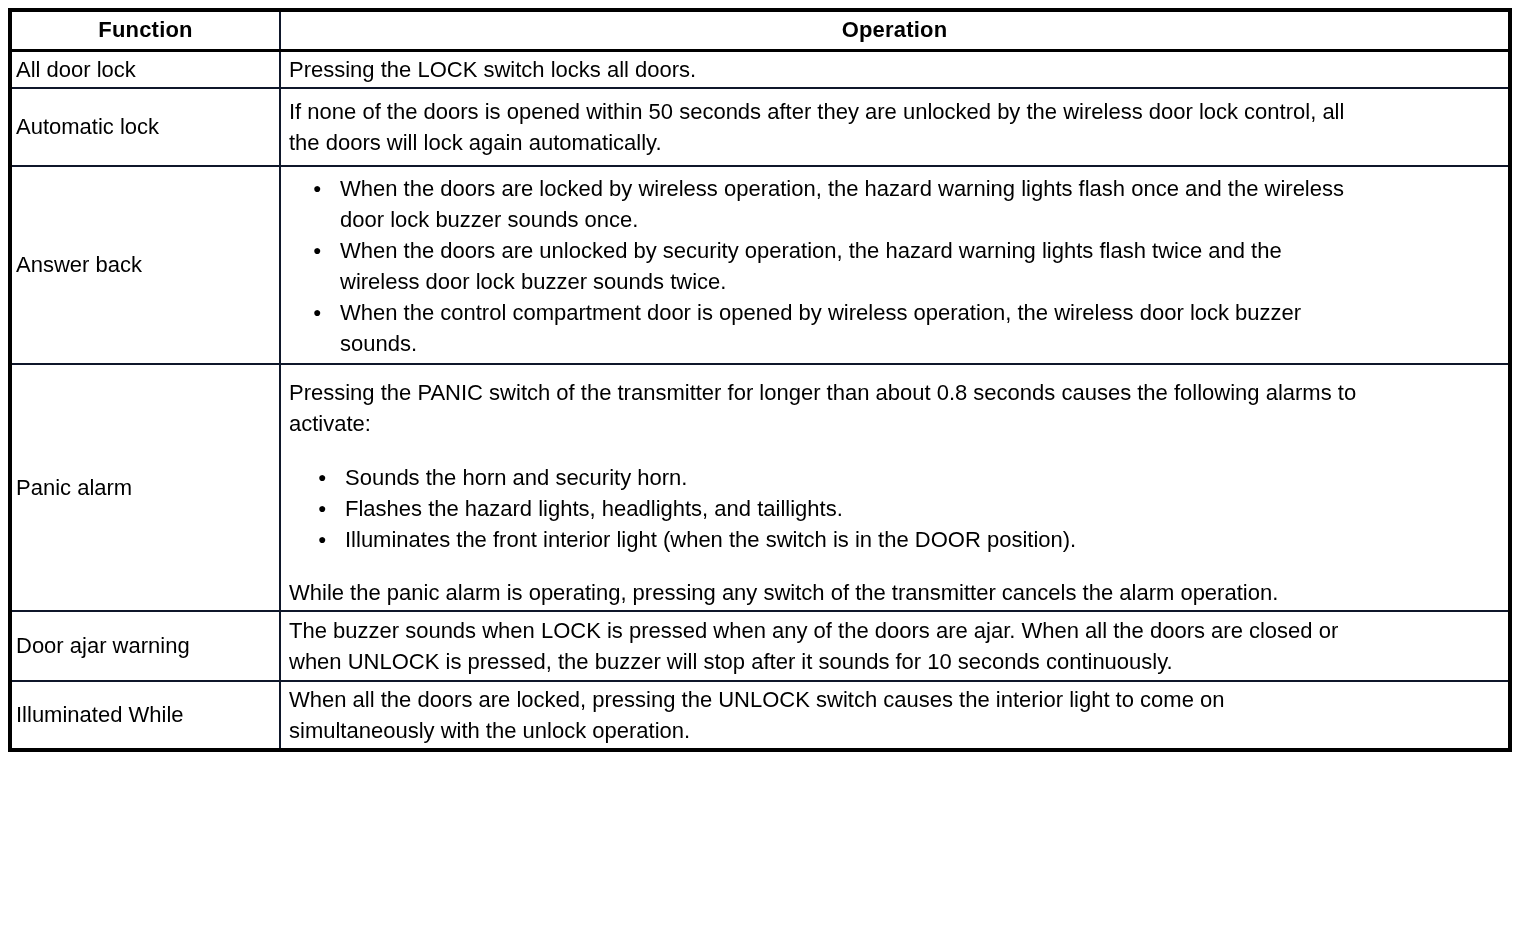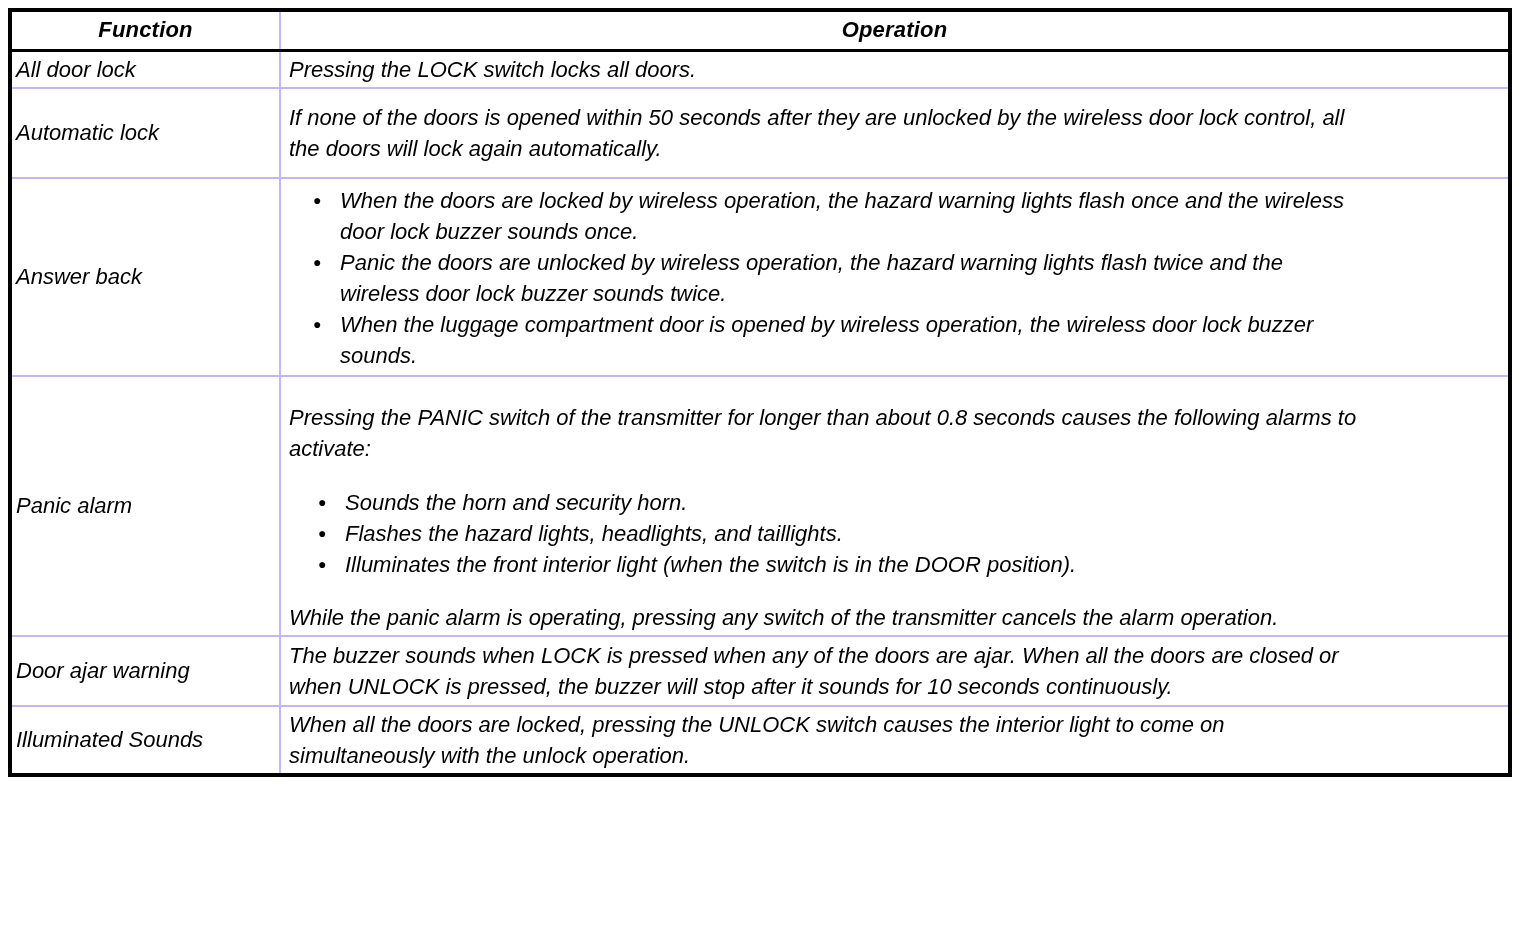--- a/index.html
+++ b/index.html
@@ -15,23 +15,22 @@
 
   table.spec {
     border-collapse: collapse;
     table-layout: fixed;
     width: 1504px;
     border: 4px solid #000;
   }
   col.fn-col { width: 270px; }
 
   .spec th, .spec td {
-    border: 2px solid #c4b5fd;
+    border: 2px solid #0f172a;
     font-size: 22px;
-    font-style: italic;
   }
   .spec thead th {
     height: 40px;
     border-bottom: 3px solid #000;
     font-weight: bold;
     text-align: center;
     vertical-align: middle;
     padding: 0;
     letter-spacing: 0.2px;
   }
@@ -41,37 +40,37 @@
   }
   td.fn {
     padding: 2px 2px 2px 4px;
     white-space: pre-line;
   }
   td.op { padding: 2px 10px 2px 8px; }
   .optext { white-space: pre-line; }
 
   td.top { vertical-align: top; }
   tr.r5 td.op { padding-top: 6px; padding-bottom: 4px; }
-  tr.r6 td.op { padding-top: 25px; }
+  tr.r6 td.op { padding-top: 12px; }
 
   ul.blist { list-style: none; margin: 0; padding: 0; }
   .blist li { display: flex; align-items: flex-start; }
   .blist.ab { padding-left: 24px; }
   .blist.pa { padding-left: 29px; margin: 23px 0 22px 0; }
   .blt {
     flex: 0 0 27px;
     font-size: 14px;
     line-height: 31px;
   }
   .btxt { flex: 1; white-space: pre-line; }
 
   
   tr.r1 { height: 26px; }
   tr.r2 { height: 95px; }
-  tr.r3 { height: 90px; }
+  tr.r3 { height: 78px; }
   tr.r4 { height: 68px; }
   tr.r5 { height: 197px; }
   tr.r6 { height: 246px; }
   tr.r7 { height: 70px; }
   tr.r8 { height: 67px; }
 </style>
 </head>
 <body>
 
 <div class="page">
@@ -108,26 +107,26 @@
         <td class="fn">Answer back</td>
         <td class="op top">
           <ul class="blist ab">
             <li>
               <span class="blt">●</span>
               <span class="btxt">When the doors are locked by wireless operation, the hazard warning lights flash once and the wireless
 door lock buzzer sounds once.</span>
             </li>
             <li>
               <span class="blt">●</span>
-              <span class="btxt">Panic the doors are unlocked by wireless operation, the hazard warning lights flash twice and the
+              <span class="btxt">When the doors are unlocked by security operation, the hazard warning lights flash twice and the
 wireless door lock buzzer sounds twice.</span>
             </li>
             <li>
               <span class="blt">●</span>
-              <span class="btxt">When the luggage compartment door is opened by wireless operation, the wireless door lock buzzer
+              <span class="btxt">When the control compartment door is opened by wireless operation, the wireless door lock buzzer
 sounds.</span>
             </li>
           </ul>
         </td>
       </tr>
 
       <tr class="r6">
         <td class="fn">Panic alarm</td>
         <td class="op top">
           <div class="optext">Pressing the PANIC switch of the transmitter for longer than about 0.8 seconds causes the following alarms to
@@ -152,21 +151,21 @@
 
       <tr class="r7">
         <td class="fn">Door ajar warning</td>
         <td class="op">
           <div class="optext">The buzzer sounds when LOCK is pressed when any of the doors are ajar. When all the doors are closed or
 when UNLOCK is pressed, the buzzer will stop after it sounds for 10 seconds continuously.</div>
         </td>
       </tr>
 
       <tr class="r8">
-        <td class="fn">Illuminated Sounds</td>
+        <td class="fn">Illuminated While</td>
         <td class="op">
           <div class="optext">When all the doors are locked, pressing the UNLOCK switch causes the interior light to come on
 simultaneously with the unlock operation.</div>
         </td>
       </tr>
     </tbody>
   </table>
 </div>
 
 </body></html>

